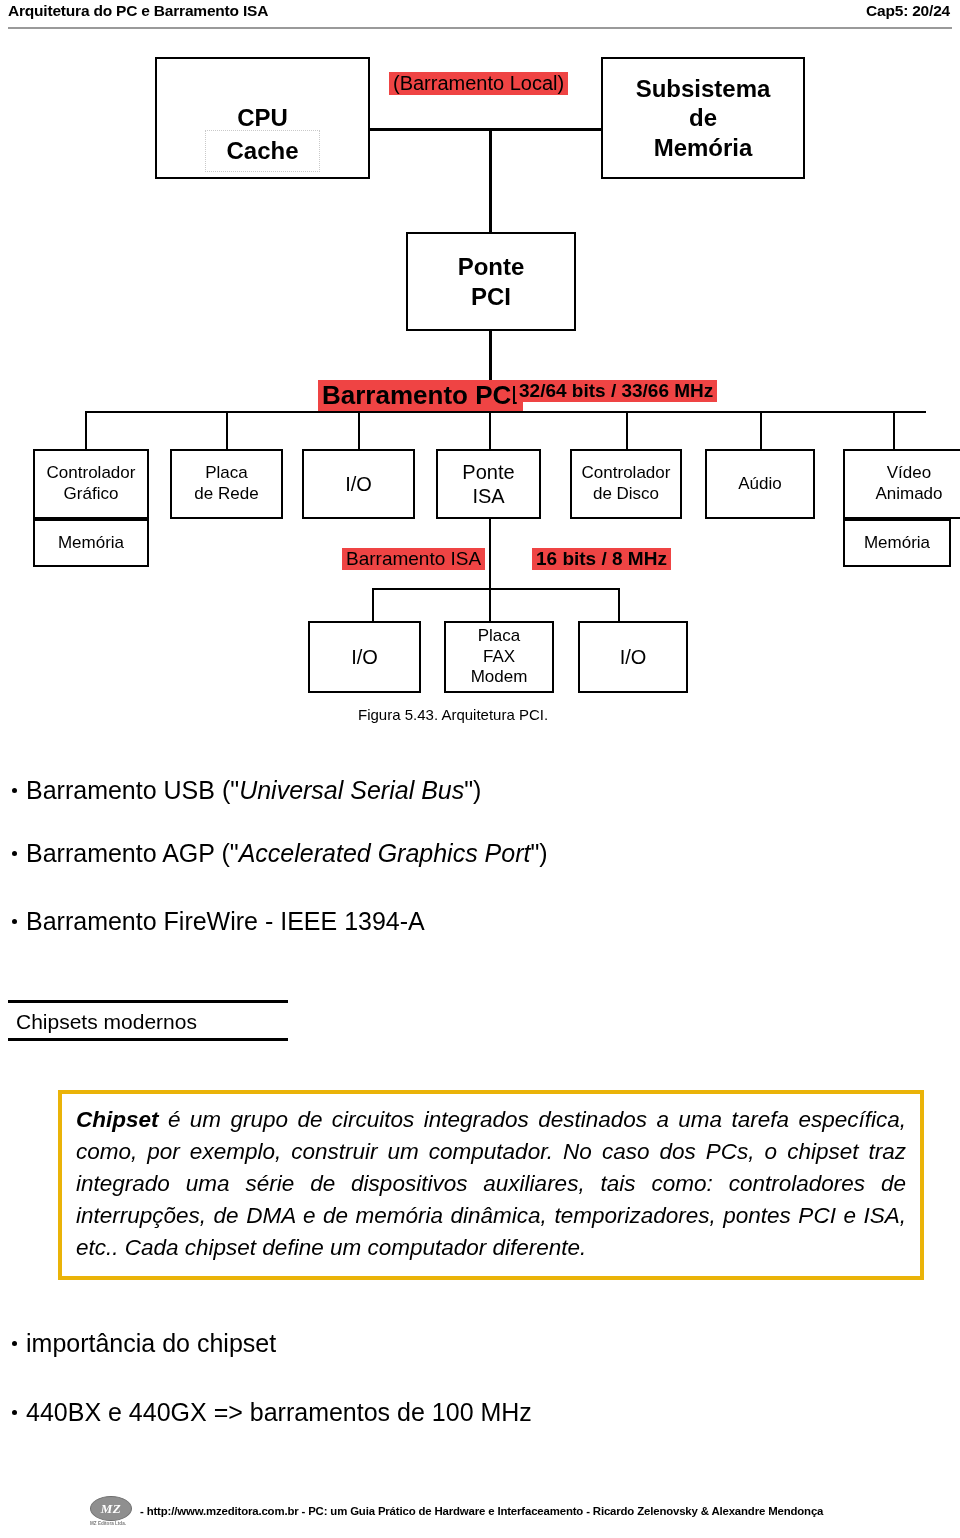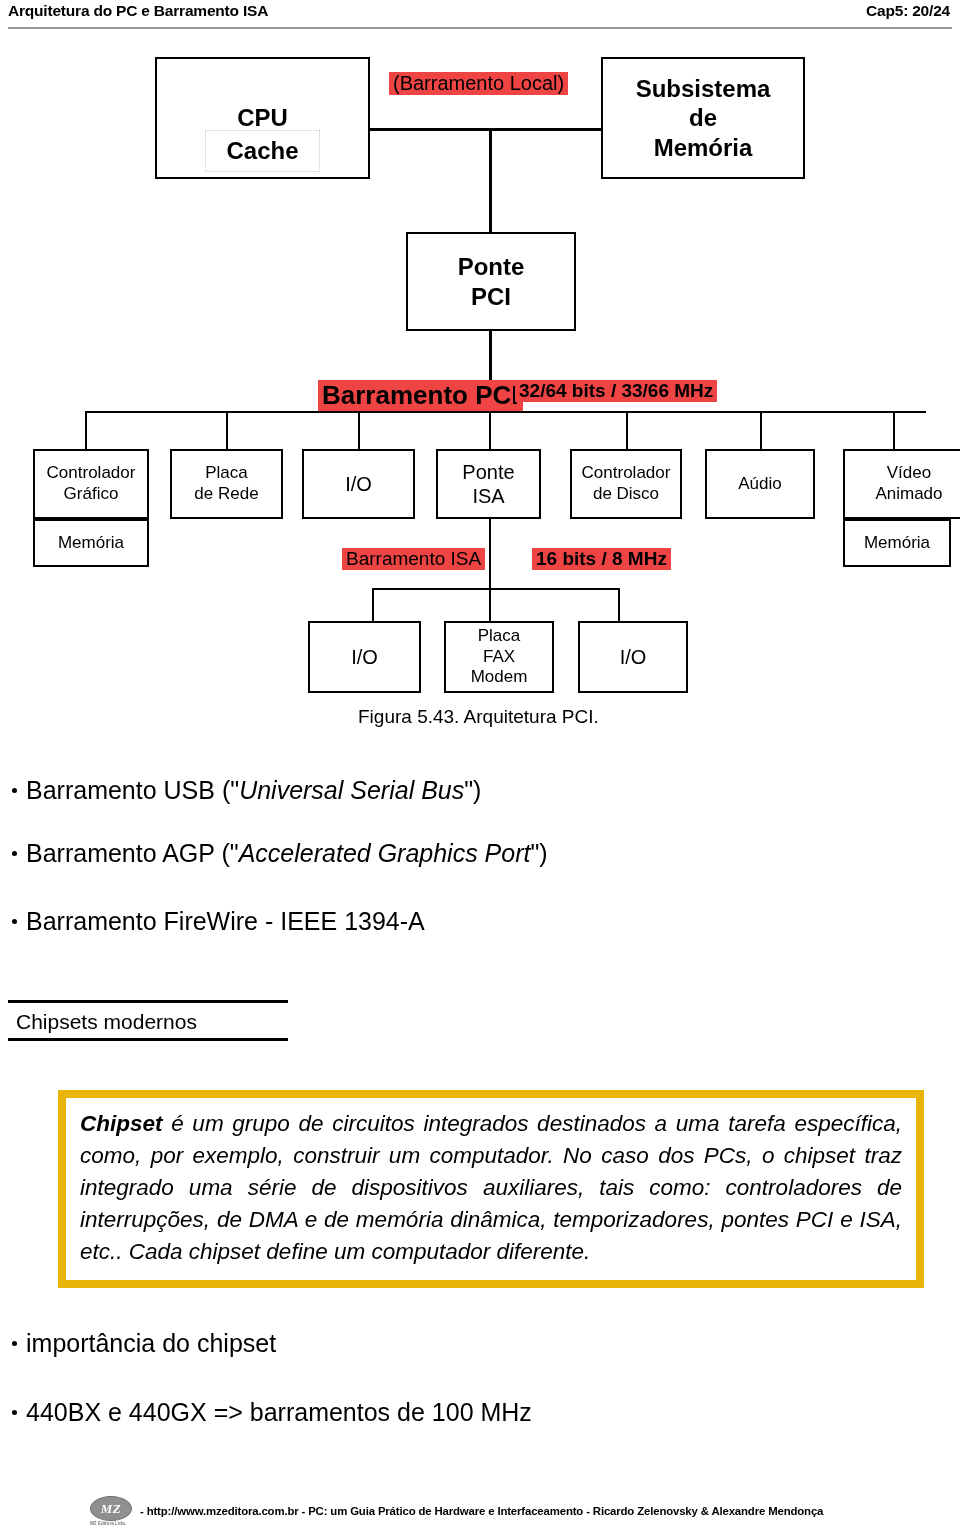--- a/index.html
+++ b/index.html
@@ -85,21 +85,21 @@
   .lbl {
     position: absolute;
     white-space: nowrap;
     background: #ef4444;
     padding: 0 4px;
   }
 
   
   .fig-cap {
     position: absolute;
-    font-size: 19px;
+    font-size: 15px;
     white-space: nowrap;
   }
 
   
   .bullet-row {
     position: absolute;
     font-size: 25px;
     white-space: nowrap;
     line-height: 1;
   }
@@ -132,21 +132,21 @@
   .sec-rule-bot {
     width: 280px; height: 3px; background: #000;
   }
 
   
   .quote {
     position: absolute;
     left: 58px; top: 1090px;
     width: 866px;
     box-sizing: border-box;
-    border: 8px solid #eab308;
+    border: 4px solid #eab308;
     background: #ffffff;
     padding: 10px 14px 12px 14px;
     font-size: 22.5px;
     font-style: italic;
     line-height: 1.42;
     text-align: justify;
   }
   .quote b { font-style: italic; font-weight: bold; }
 
   

